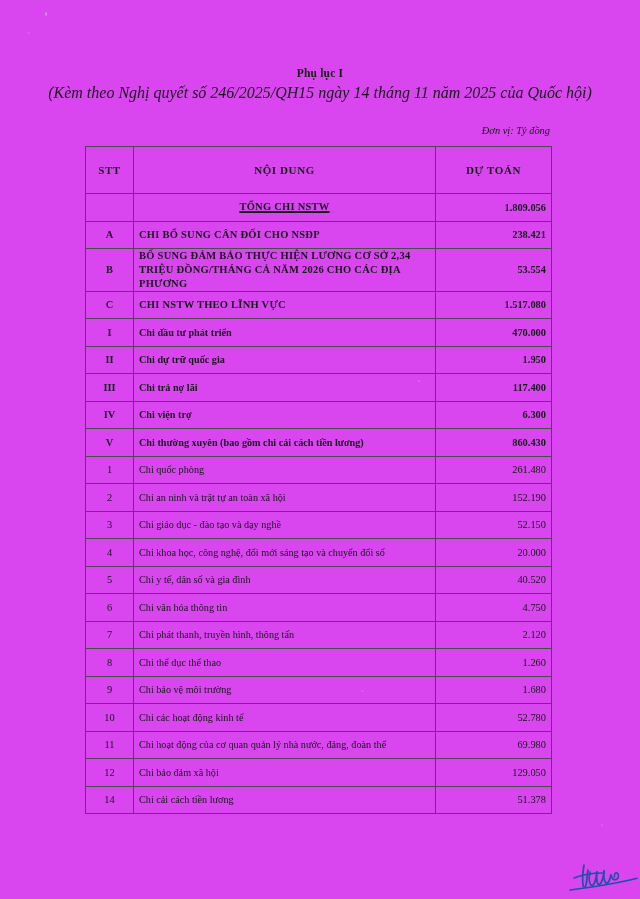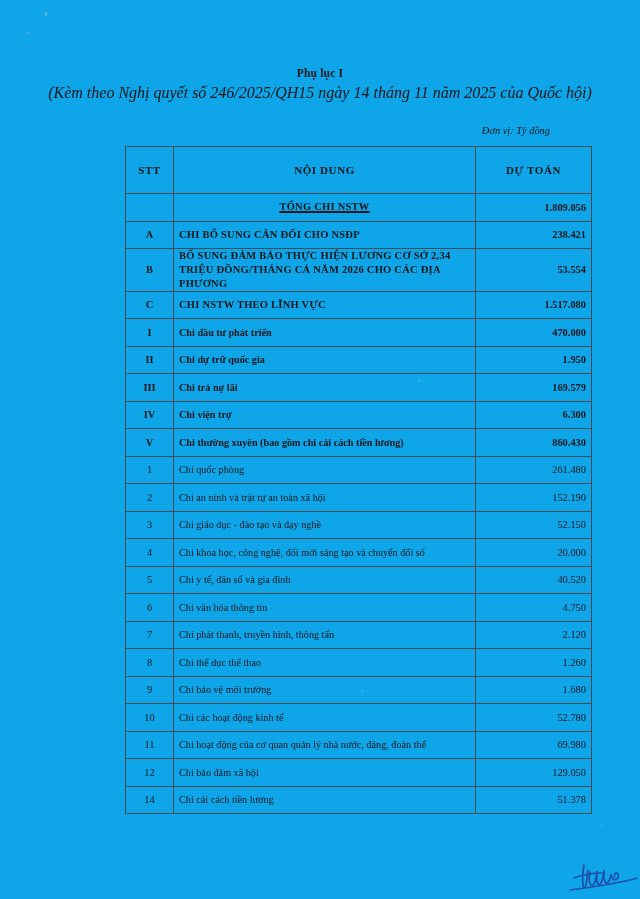--- a/index.html
+++ b/index.html
@@ -14,21 +14,21 @@
     position: relative;
     overflow: hidden;
     font-family: "Liberation Serif", "DejaVu Serif", serif;
     color: #17171a;
     -webkit-font-smoothing: antialiased;
   }
 
   .page {
     position: absolute;
     inset: 0;
-    background: #0ea5e9;
+    background: #d946ef;
   }
 
   
   .speck {
     position: absolute;
     background: #b9b9bd;
     border-radius: 50%;
     opacity: .55;
   }
   .speck.s1 { left: 45px;  top: 12px;  width: 2px; height: 4px; opacity:.75; }
@@ -93,21 +93,20 @@
 
   .budget-table th,
   .budget-table td {
     border: 1px solid #4a4a50;
     padding: 0 5px;
     vertical-align: middle;
   }
   
   .budget-table {
     border: 1.6px solid #2a2a2f;
-    margin-left: 40px;
   }
 
   thead th {
     height: 46px;
     text-align: center;
     font-weight: bold;
     font-size: 11px;
     letter-spacing: .6px;
   }
 
@@ -202,21 +201,21 @@
           <td class="val">470.000</td>
         </tr>
         <tr class="bold">
           <td class="stt">II</td>
           <td class="desc">Chi dự trữ quốc gia</td>
           <td class="val">1.950</td>
         </tr>
         <tr class="bold">
           <td class="stt">III</td>
           <td class="desc">Chi trả nợ lãi</td>
-          <td class="val">169.579</td>
+          <td class="val">117.400</td>
         </tr>
         <tr class="bold">
           <td class="stt">IV</td>
           <td class="desc">Chi viện trợ</td>
           <td class="val">6.300</td>
         </tr>
         <tr class="bold">
           <td class="stt">V</td>
           <td class="desc">Chi thường xuyên (bao gồm chi cải cách tiền lương)</td>
           <td class="val">860.430</td>

